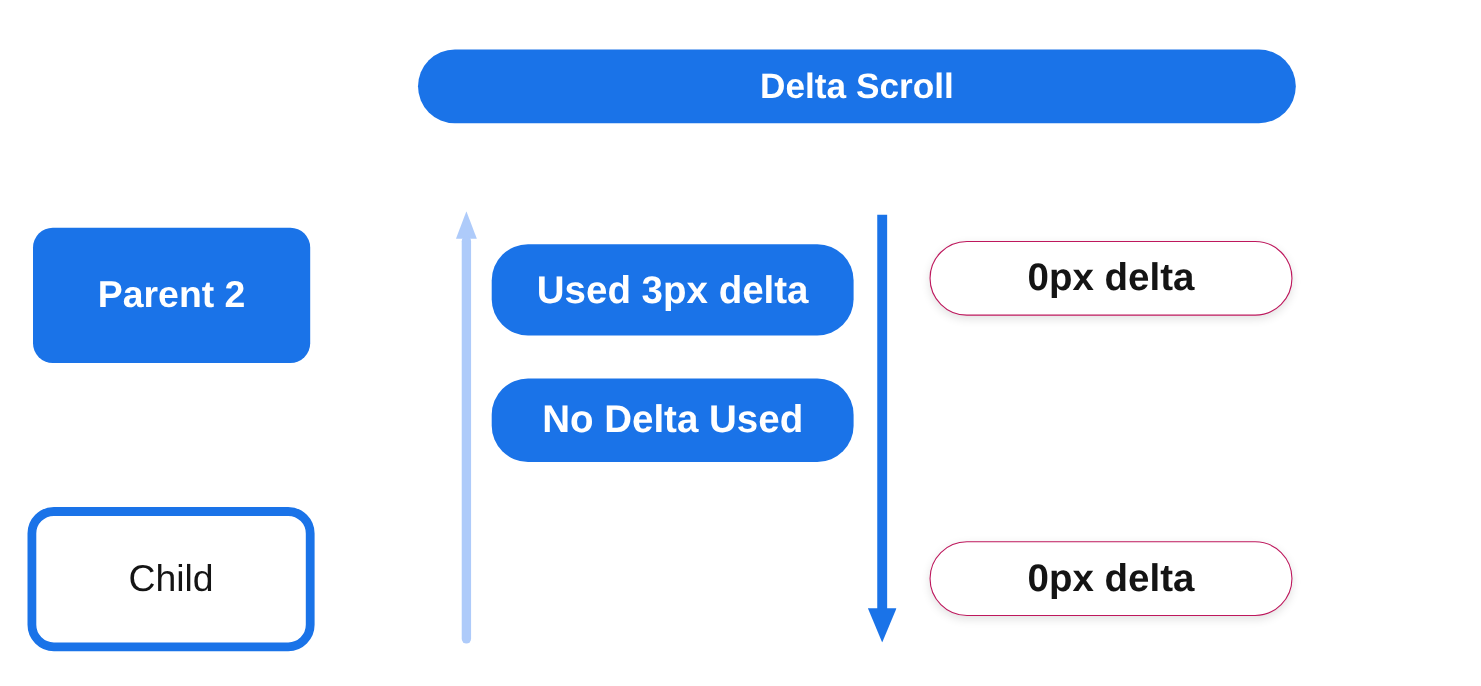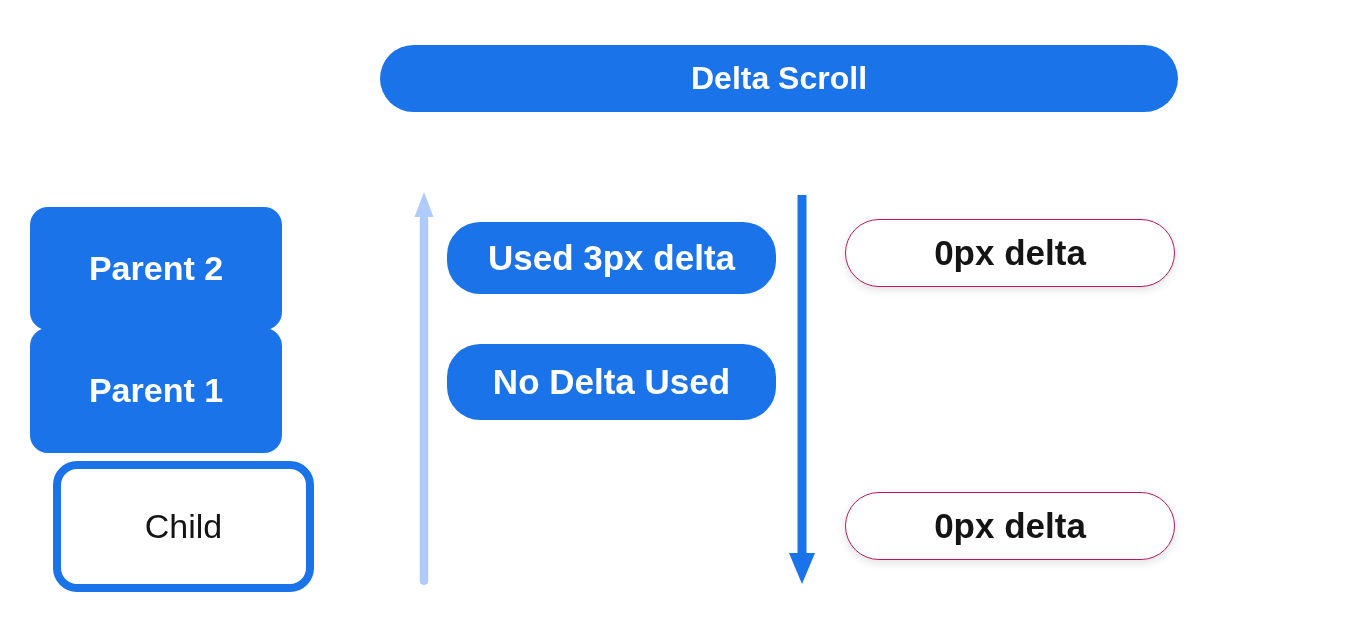--- a/index.html
+++ b/index.html
@@ -38,32 +38,32 @@
     font-size: 34px; font-weight: 700;
   }
   .parent-2 { top: 207px; }
   .parent-1 { top: 328px; height: 125px; }
   .child-box {
     left: 25px; top: 461px; width: 261px; height: 131px;
     background: #ffffff;
     border: 8px solid var(--blue);
     border-radius: 24px;
     color: var(--text-dark);
-    font-size: 34px; font-weight: 500; margin-left: 28px;
+    font-size: 34px; font-weight: 500;
   }
 
   
   .blue-pill {
     left: 447px; width: 329px;
     background: var(--blue);
     border-radius: 33px;
     color: var(--pill-text-light);
     font-size: 35px; font-weight: 700;
   }
-  .pill-used { top: 222px; height: 72px; }
+  .pill-used { top: 222px; height: 83px; }
   .pill-nodelta { top: 344px; height: 76px; }
 
   
   .white-pill {
     left: 845px; width: 330px; height: 68px;
     background: #ffffff;
     border: 1px solid #be185d;
     border-radius: 34px;
     box-shadow: 0 3px 9px rgba(0,0,0,0.12);
     color: var(--text-dark);
@@ -84,23 +84,20 @@
 <div class="canvas">
 
   <div class="abs post-scroll">
     <span>Delta Scroll</span>
   </div>
 
   <div class="abs parent-box parent-2">
     <span>Parent 2</span>
   </div>
 
-  <div class="abs parent-box parent-1">
-    <span>Parent 1</span>
-  </div>
 
   <div class="abs child-box">
     <span>Child</span>
   </div>
 
   <svg class="abs up-arrow" width="20" height="394" viewBox="0 0 20 394" aria-hidden="true">
     <polygon class="shape" points="10,0 19.5,25 0.5,25"></polygon>
     <rect class="shape" x="5.75" y="23" width="8.5" height="370" rx="4.25"></rect>
   </svg>
 

